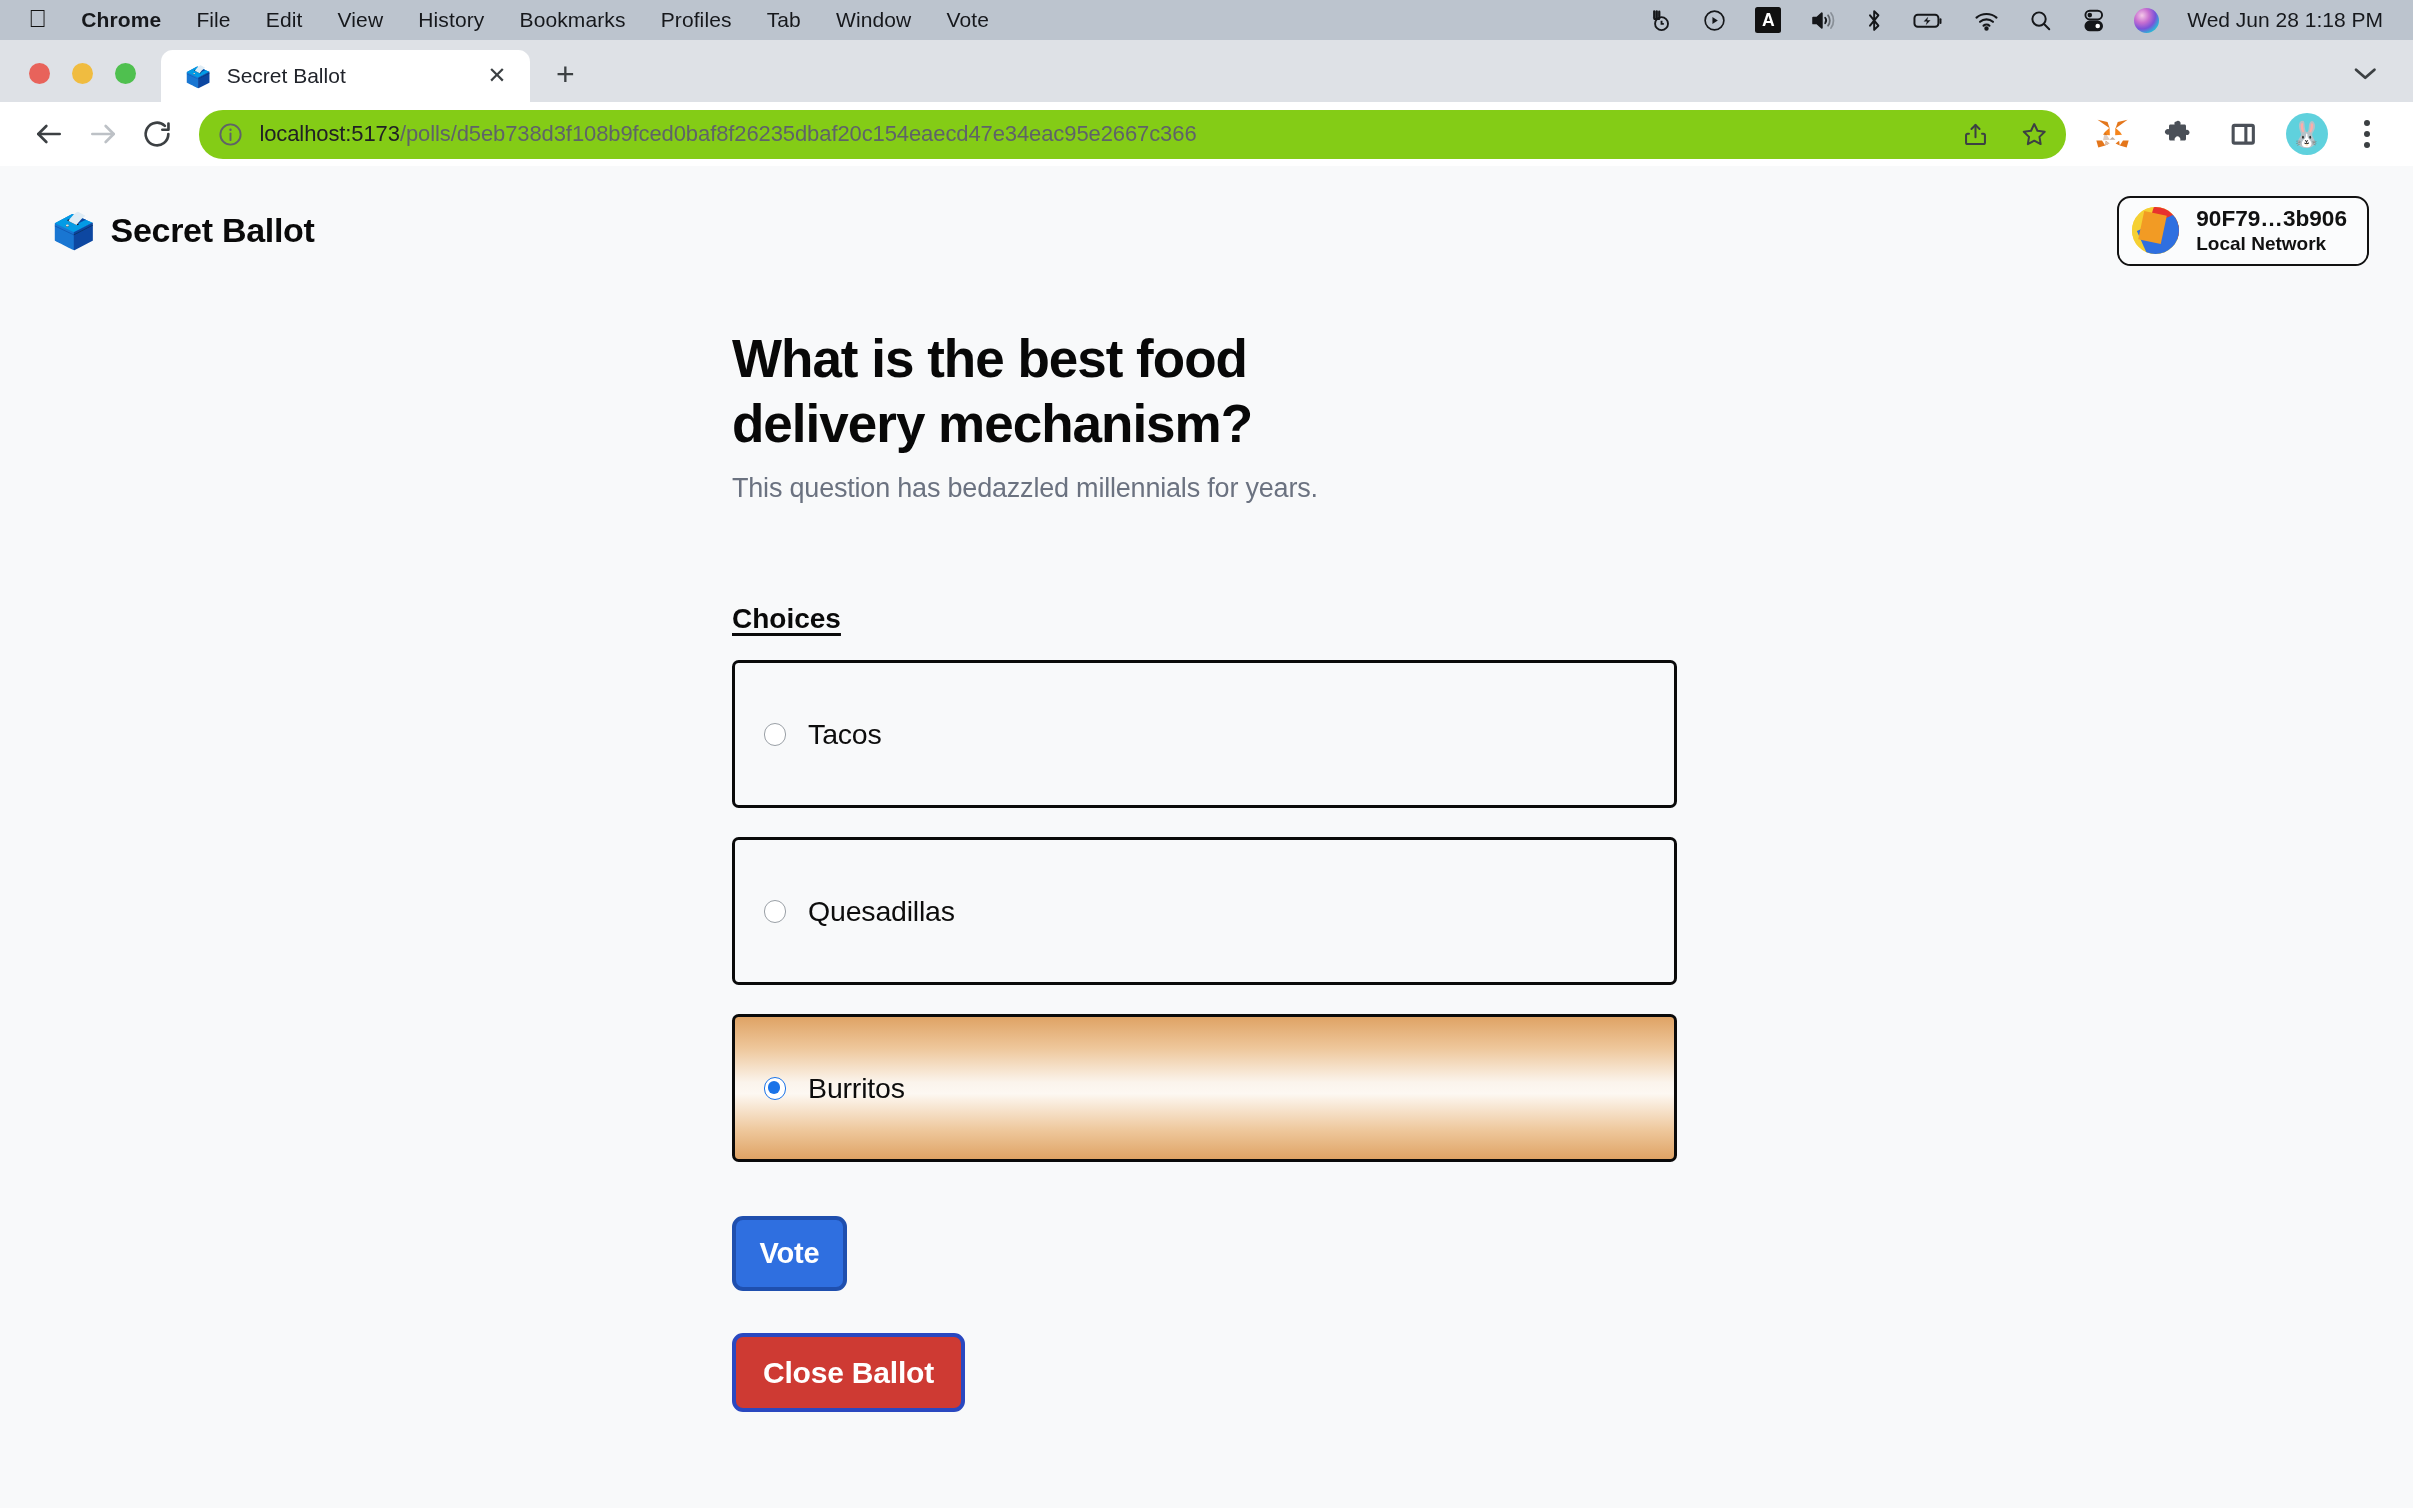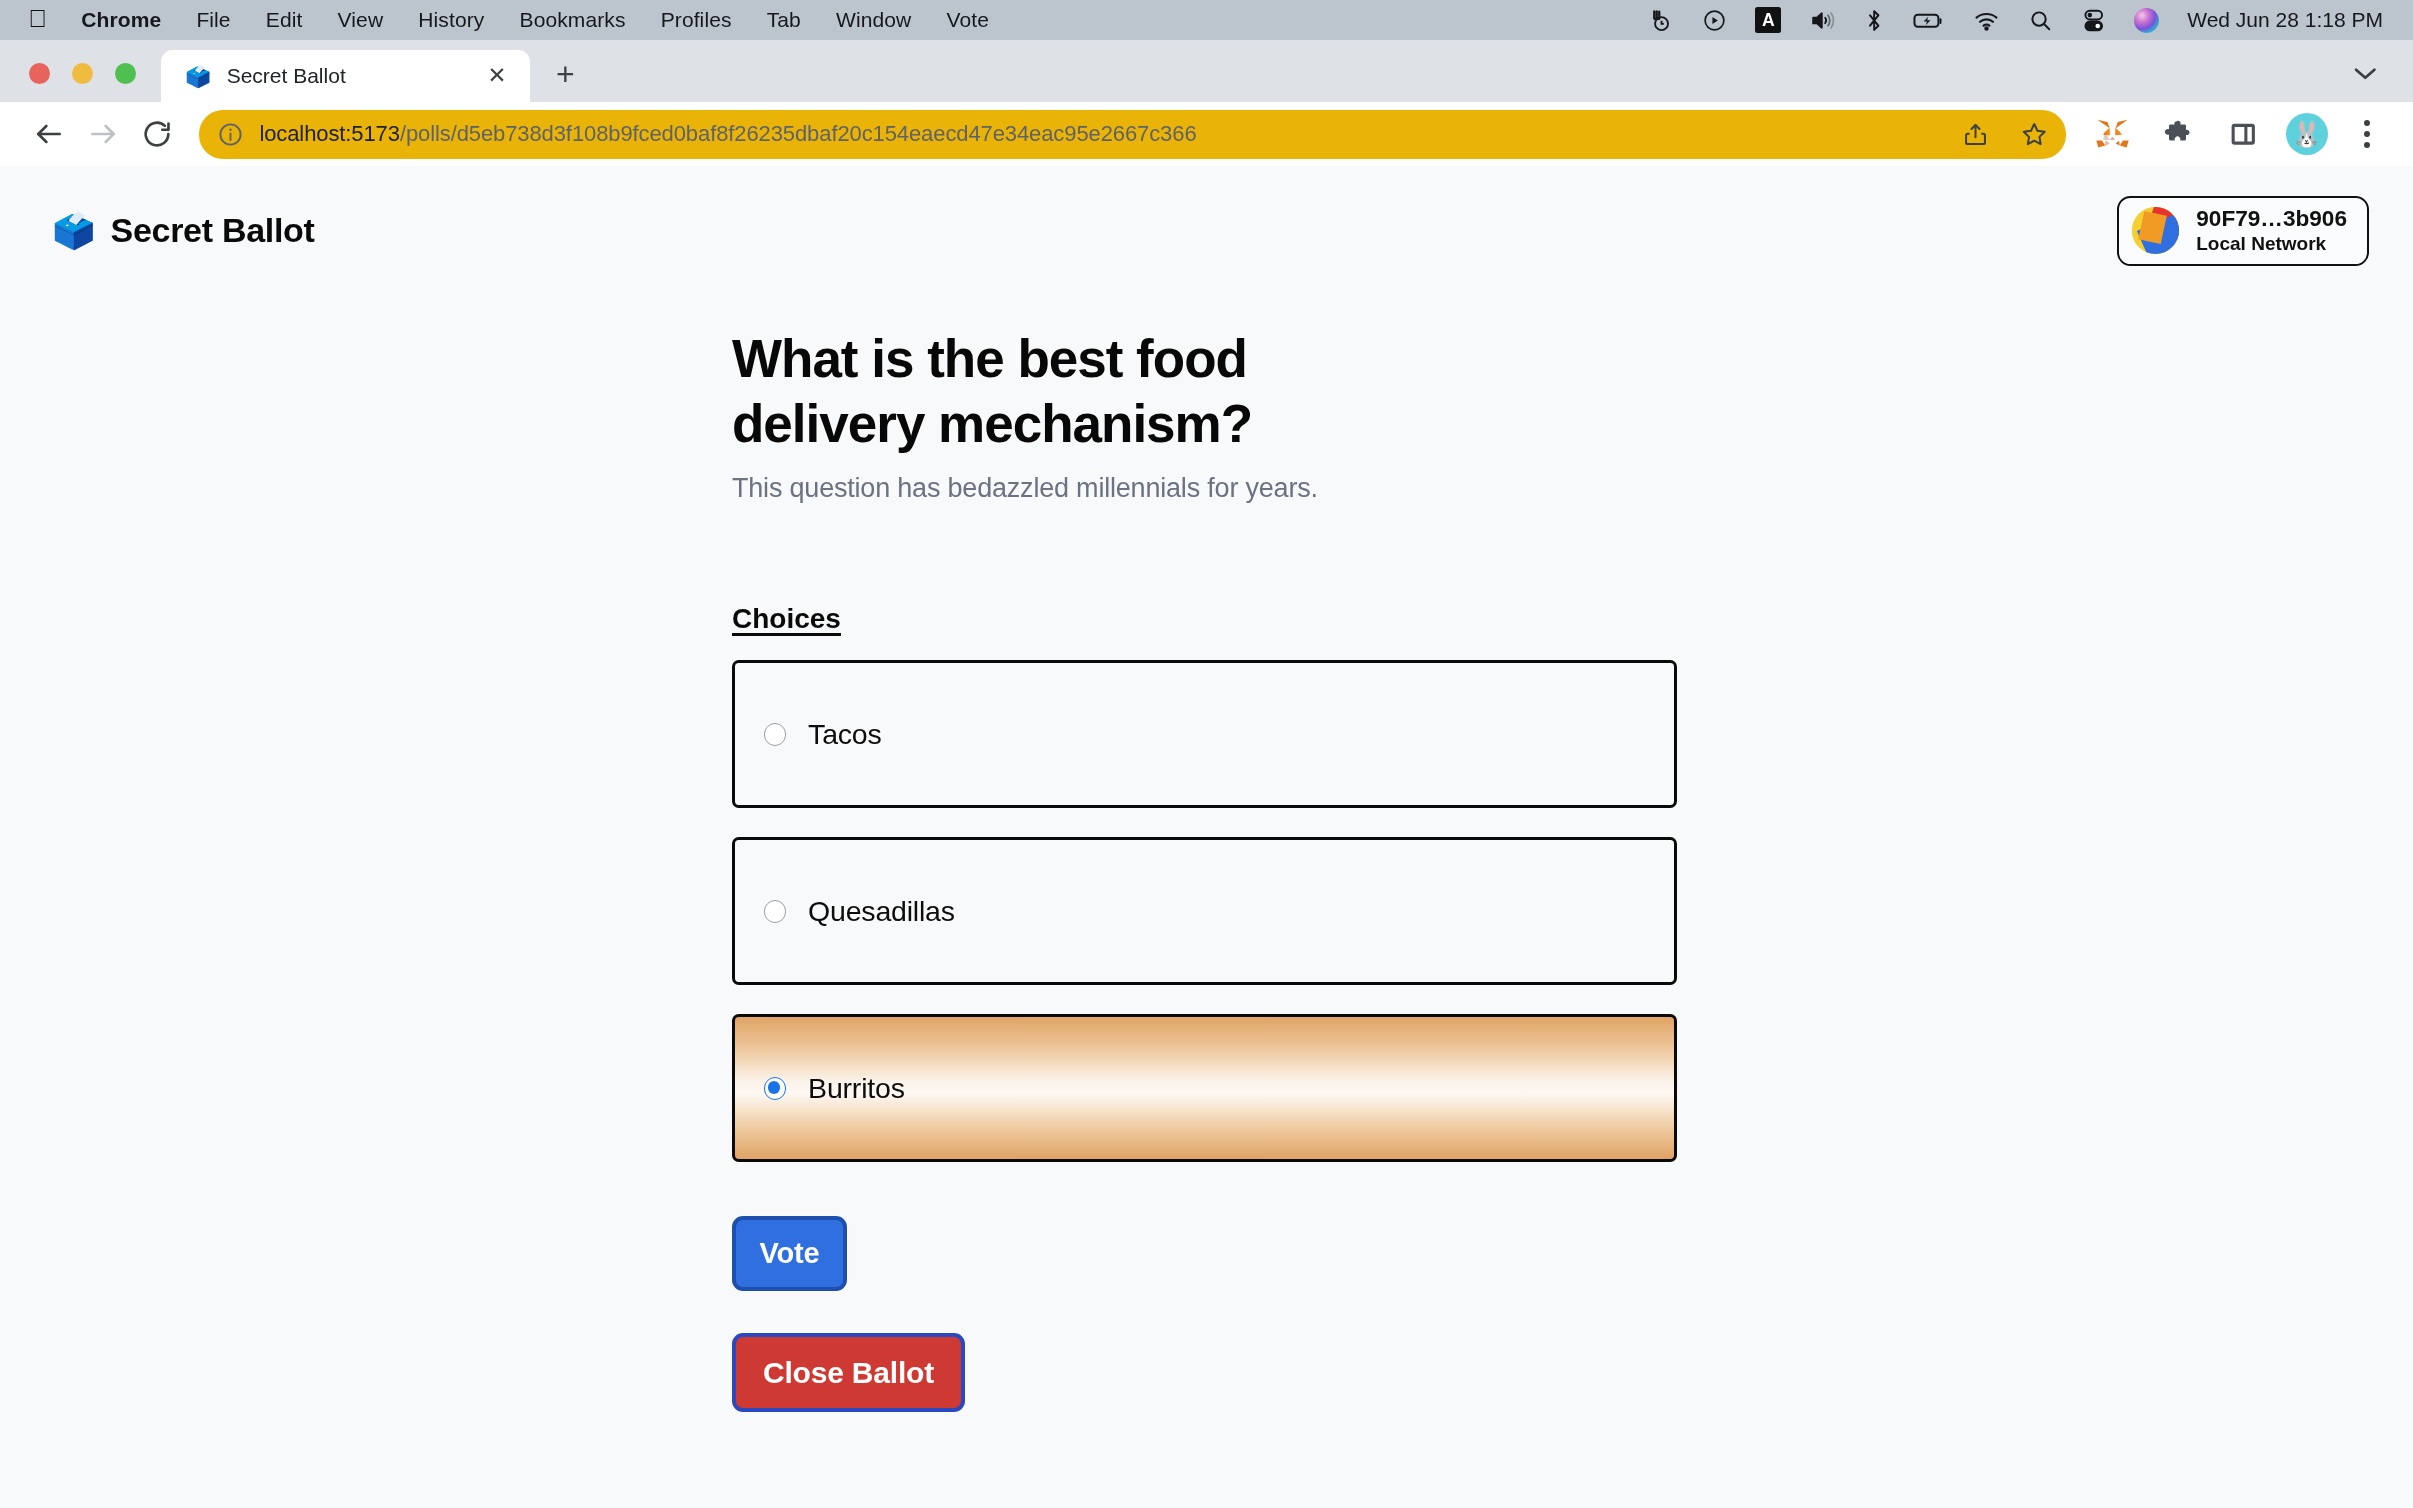--- a/index.html
+++ b/index.html
@@ -117,21 +117,21 @@
     gap: 0;
   }
   .nav-btn {
     width: 54px; height: 54px;
     display: flex; align-items: center; justify-content: center;
     border-radius: 50%;
   }
   .omnibox {
     flex: 1;
     height: 49px;
-    background: #eab308;
+    background: #84cc16;
     border-radius: 24px;
     display: flex; align-items: center;
     margin: 0 11.7px 0 15px;
     padding: 0 11.7px 0 18.4px;
     position: relative;
   }
   .omnibox-info { margin-right: 15px; display: flex; align-items: center; }
   .omnibox-url {
     font-size: 22px; color: #5f6368; white-space: nowrap;
     overflow: hidden; text-overflow: ellipsis;

